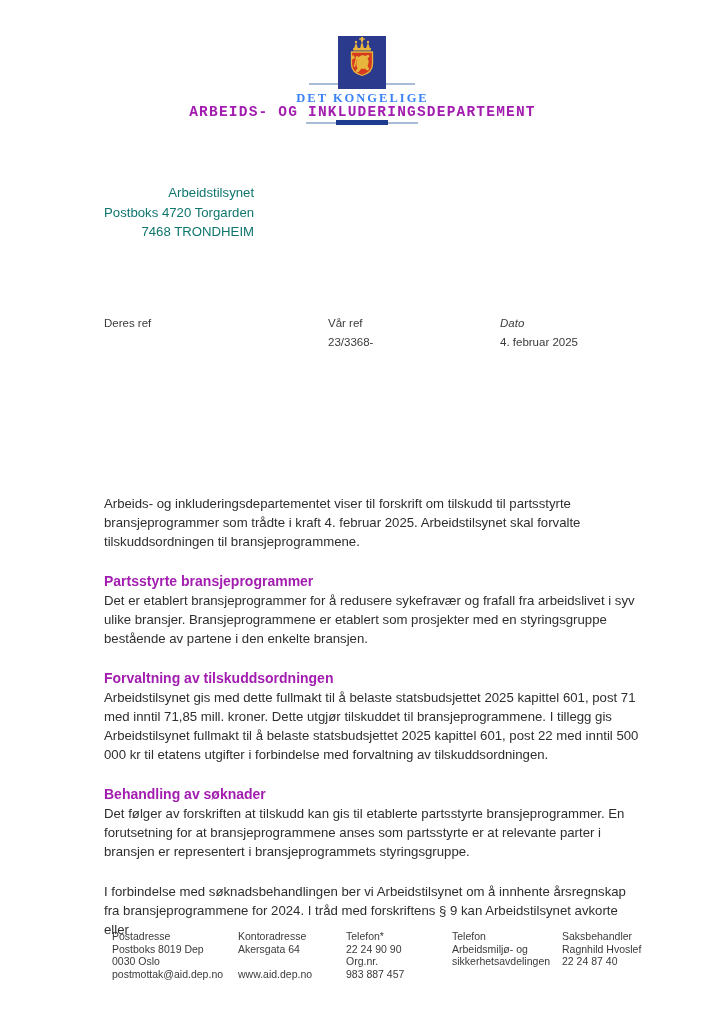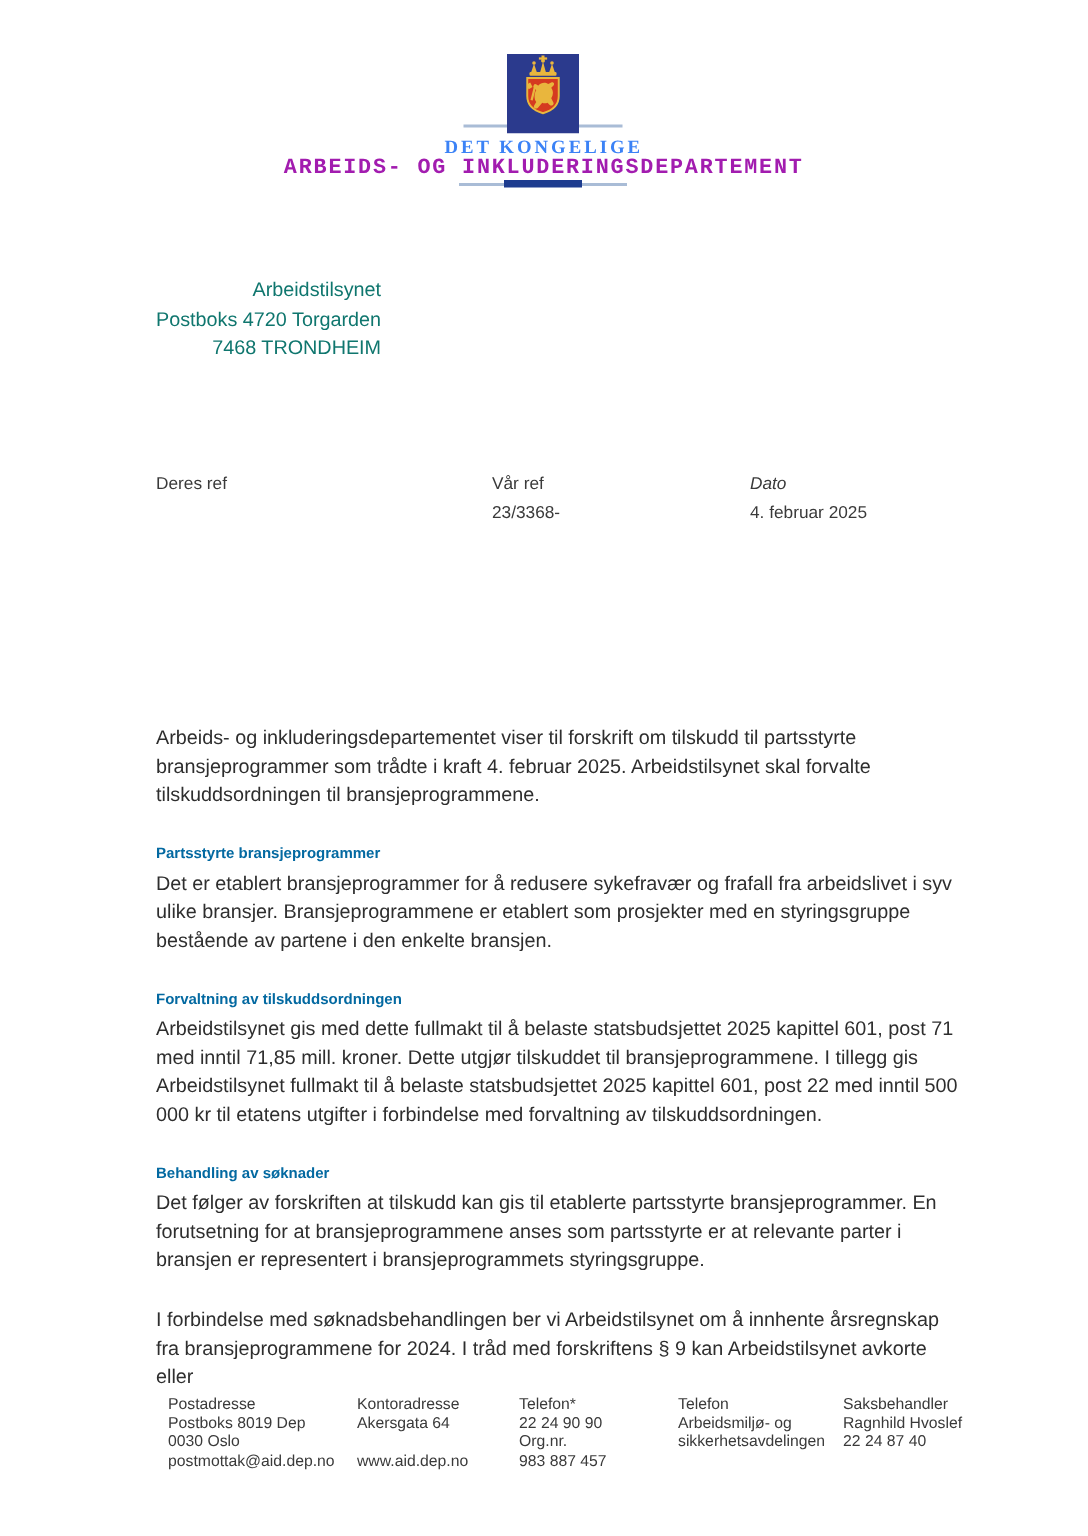--- a/index.html
+++ b/index.html
@@ -42,22 +42,22 @@
   .ref-label-dato  { left: 500px; top: 317px; font-style: italic; }
   .ref-value-var   { left: 328px; top: 336px; }
   .ref-value-dato  { left: 500px; top: 336px; }
 
   
   .title {
     position: absolute; left: 104px; top: 412px; width: 520px;
     font-size: 15.5px; font-weight: 700; line-height: 20px; color: #111111; margin: 0;
   }
   .body { position: absolute; left: 104px; top: 478px; width: 537px; font-size: 13.2px; line-height: 19px; }
-  .body p { margin: 4px 0 21px 0; }
-  .body h2 { margin: 0; font-size: 10px; font-weight: 700; line-height: 19px; color: #0369a1; }
+  .body p { margin: 16px 0 21px 0; }
+  .body h2 { margin: 0; font-size: 14px; font-weight: 700; line-height: 19px; color: #a21caf; }
   .body section { margin: 0 0 21px 0; }
   .body section p { margin: 0; }
 
   
   .f-col { position: absolute; top: 930px; font-size: 10.5px; line-height: 12.5px; color: #3a3a3a; }
   .f-col div { min-height: 12.5px; }
   .f-col-1 { left: 112px; }
   .f-col-2 { left: 238px; }
   .f-col-3 { left: 346px; }
   .f-col-4 { left: 452px; }

